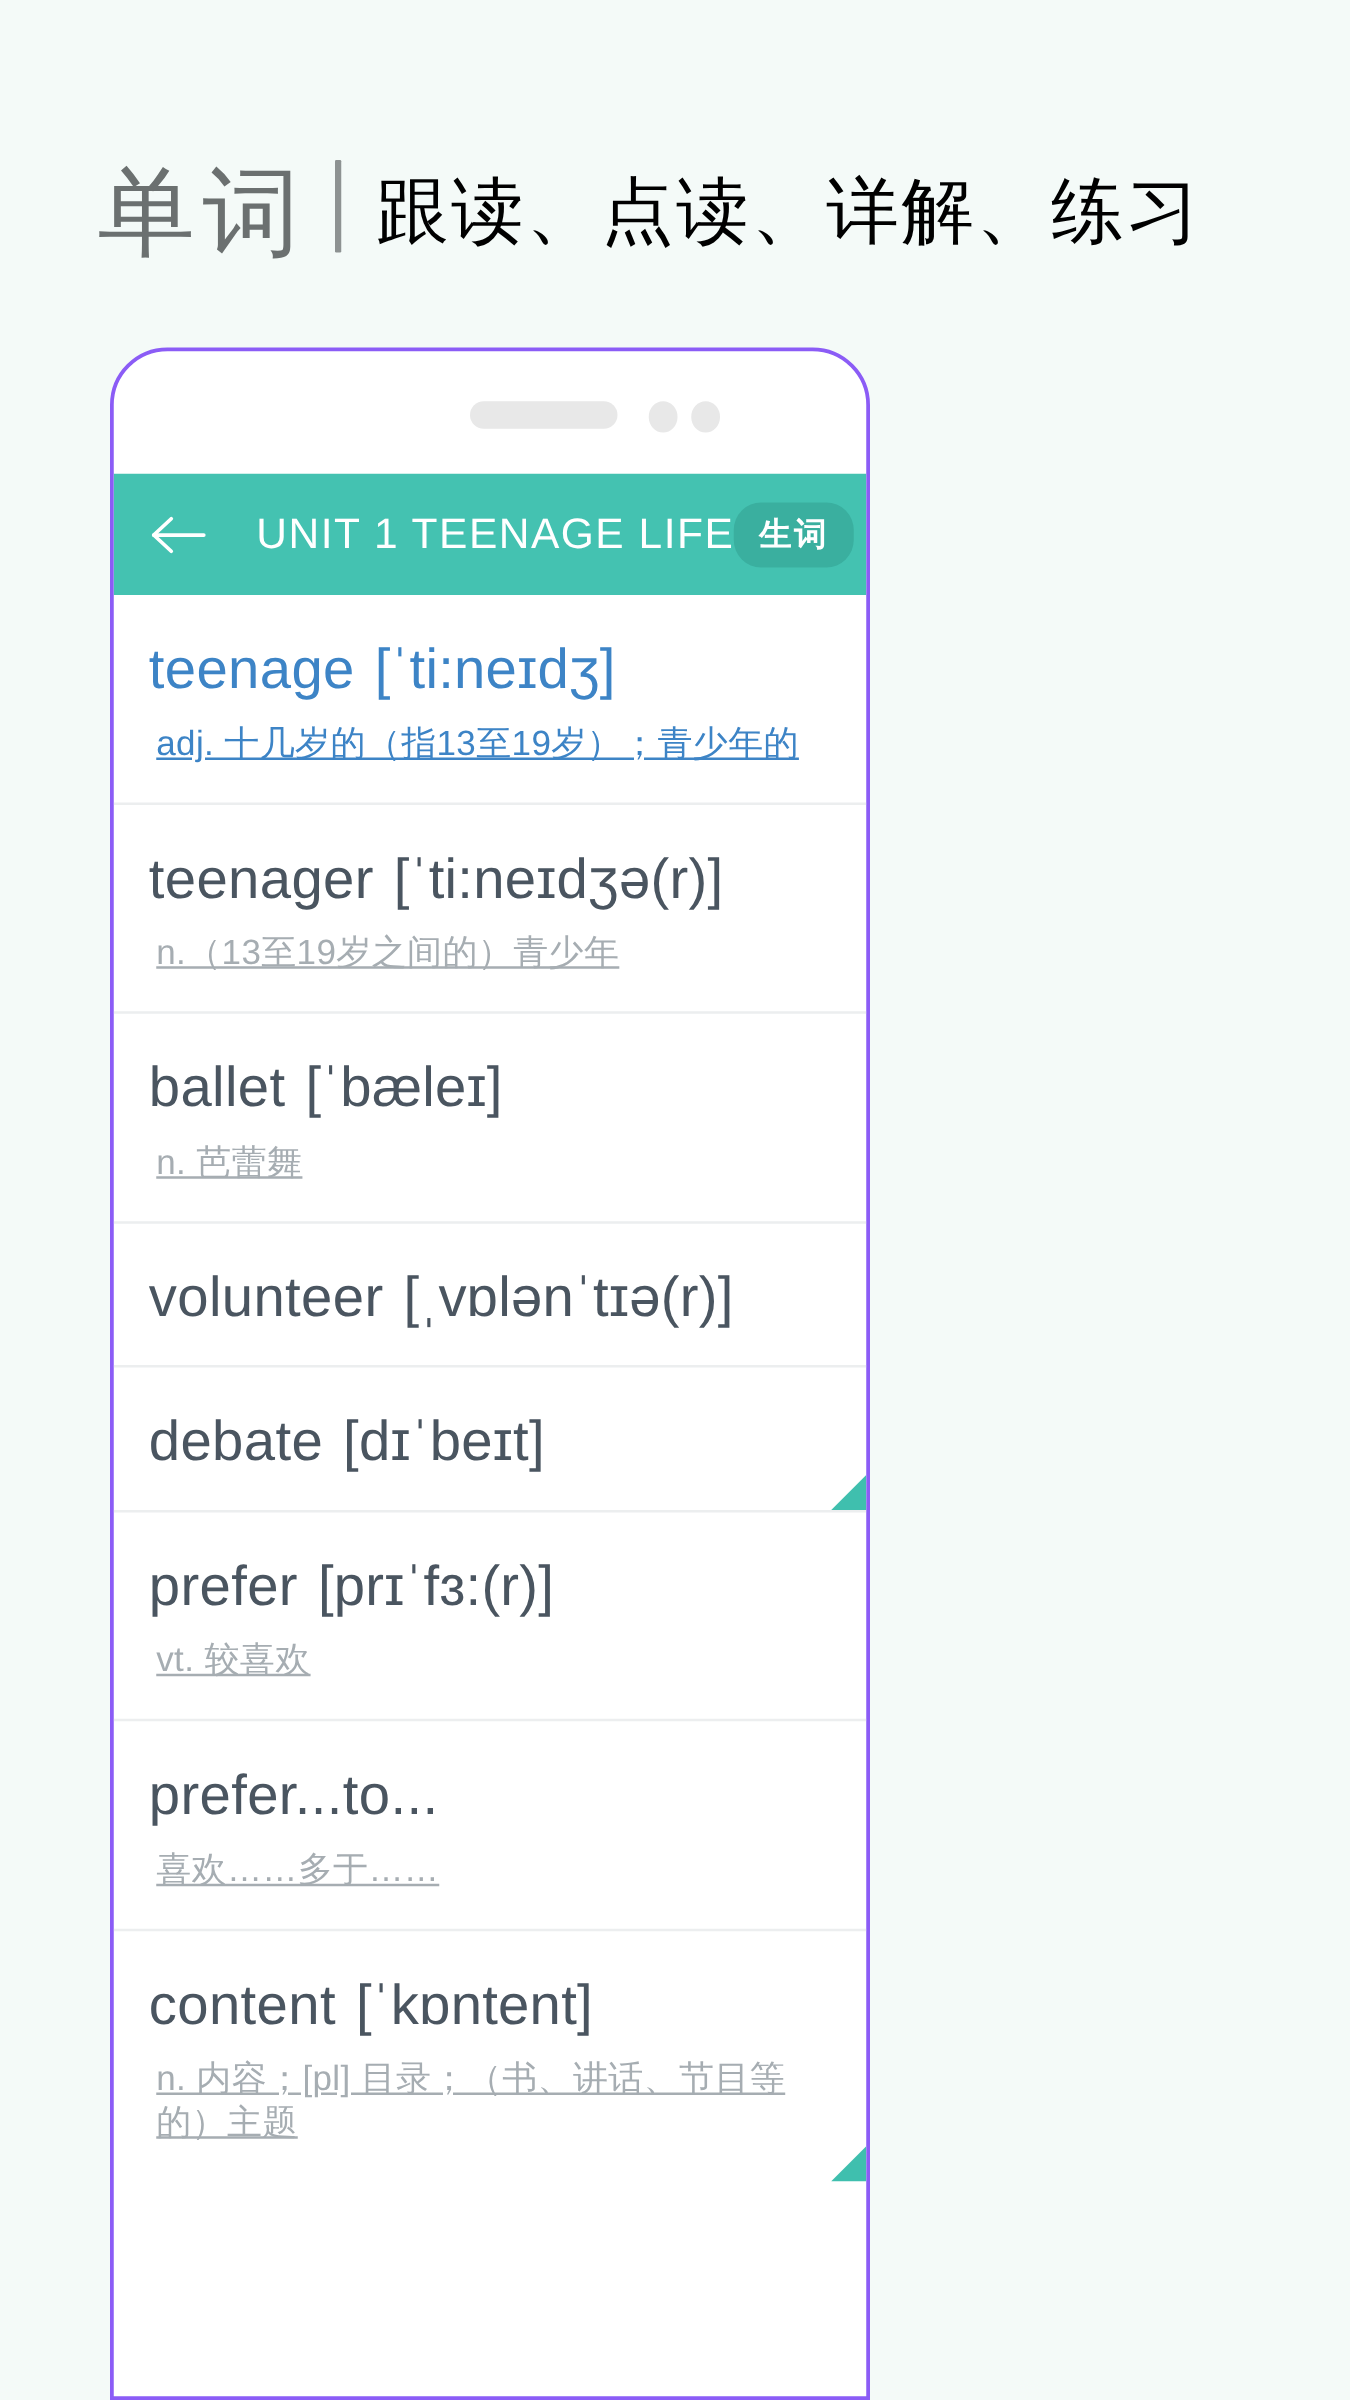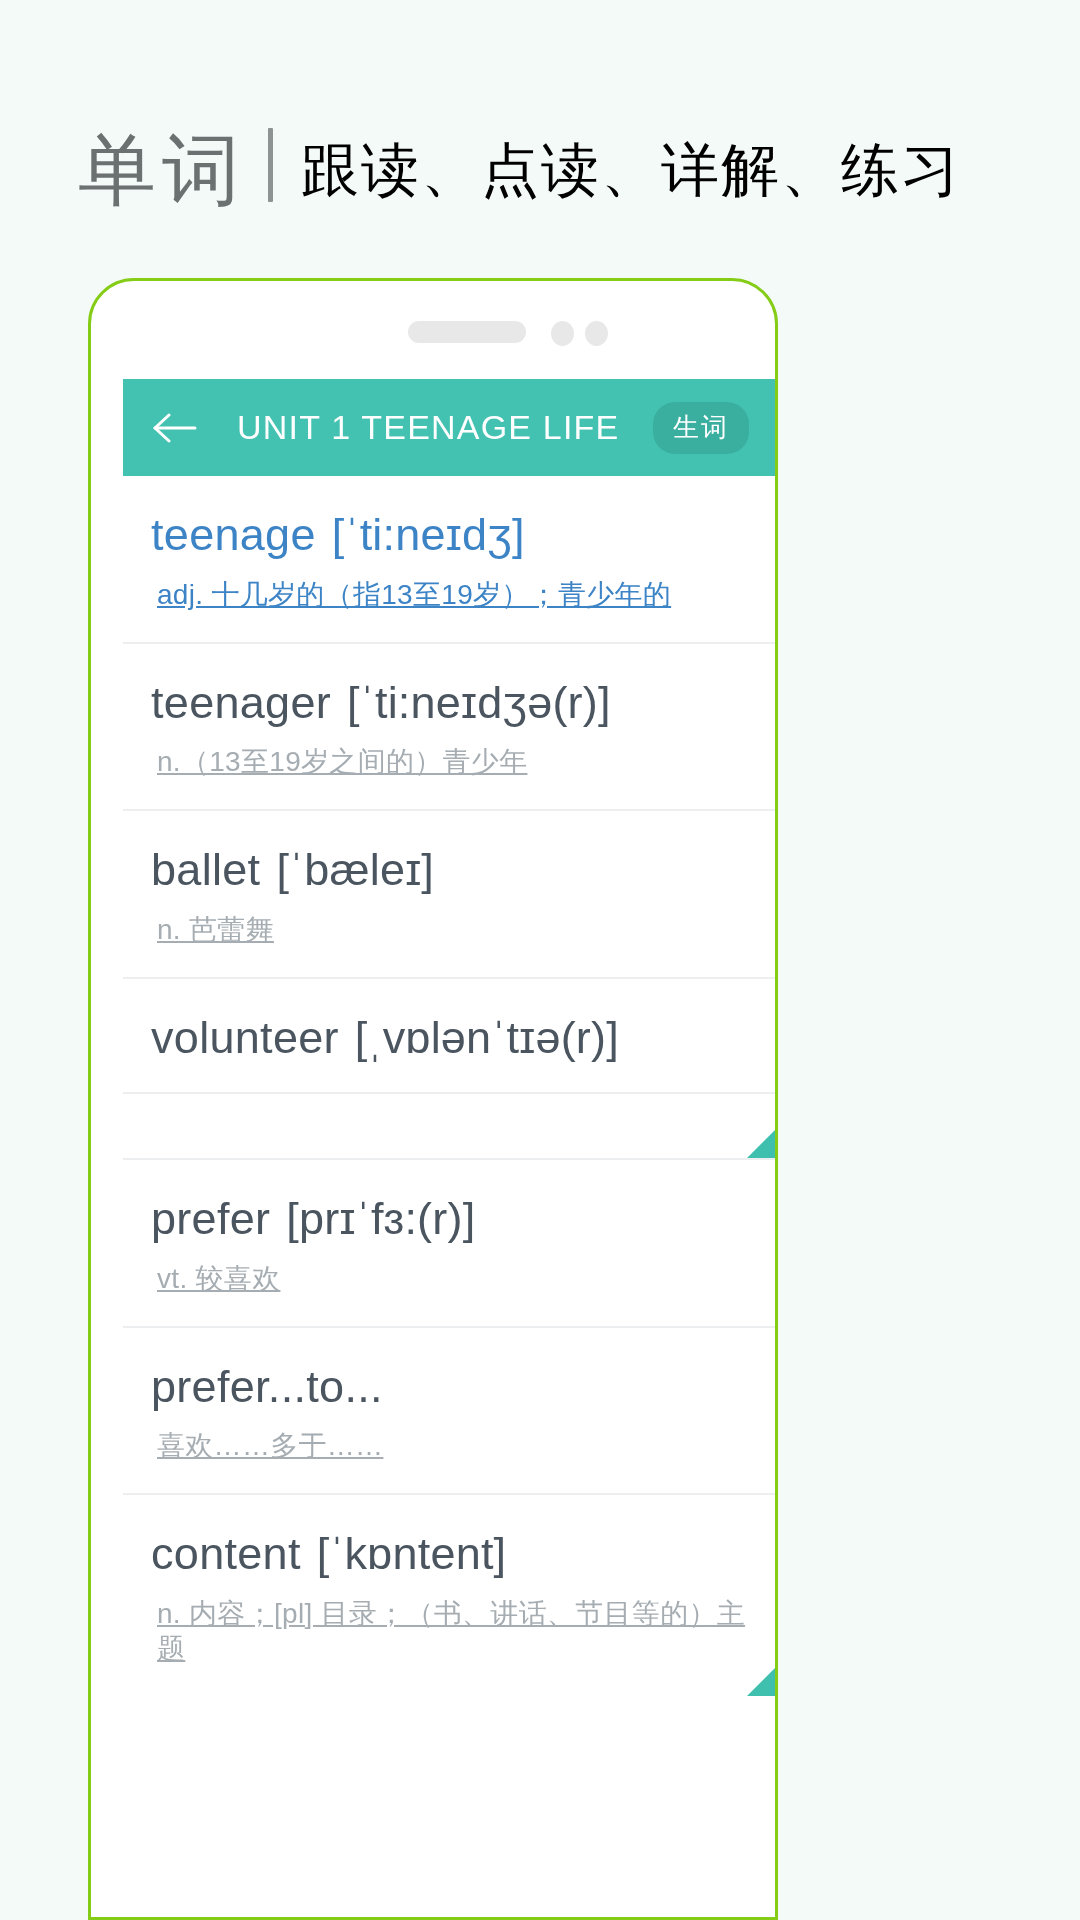--- a/index.html
+++ b/index.html
@@ -45,29 +45,28 @@
     letter-spacing: 2px;
     line-height: 1;
     font-weight: 400;
   }
 
   
   .phone {
     position: absolute;
     left: 88px;
     top: 278px;
-    width: 690px;
+    width: 608px;
     height: 1642px;
     background: #ffffff;
-    border: 3px solid #84cc16;
+    border: 3px solid #8b5cf6;
     border-top-left-radius: 46px;
     border-top-right-radius: 46px;
     box-sizing: border-box;
     overflow: hidden;
-    padding-left: 32px;
   }
   .phone-notch {
     height: 98px;
     position: relative;
   }
   .speaker-bar {
     position: absolute;
     left: 285px;
     top: 40px;
     width: 118px;
@@ -114,20 +113,21 @@
   }
   .newword-badge {
     background: #3aaf9f;
     color: #ffffff;
     font-size: 26px;
     border-radius: 22px;
     padding: 12px 20px 14px;
     line-height: 1;
     letter-spacing: 2px;
     flex: none;
+    font-weight: bold;
   }
 
   
   .wordlist {
     padding: 0 0 0 0;
   }
   .word-item {
     position: relative;
     padding: 34px 28px 30px 28px;
     box-sizing: border-box;
@@ -216,20 +216,23 @@
       <div class="word-def">n. 芭蕾舞</div>
     </div>
 
     <div class="word-item">
       <div class="word-line">
         <span class="word-term">volunteer</span><span class="word-phon">[ˌvɒlənˈtɪə(r)]</span>
       </div>
     </div>
 
     <div class="word-item">
+      <div class="word-line">
+        <span class="word-term">debate</span><span class="word-phon">[dɪˈbeɪt]</span>
+      </div>
       <div class="corner-flag"></div>
     </div>
 
     <div class="word-item">
       <div class="word-line">
         <span class="word-term">prefer</span><span class="word-phon">[prɪˈfɜ:(r)]</span>
       </div>
       <div class="word-def">vt. 较喜欢</div>
     </div>
 

